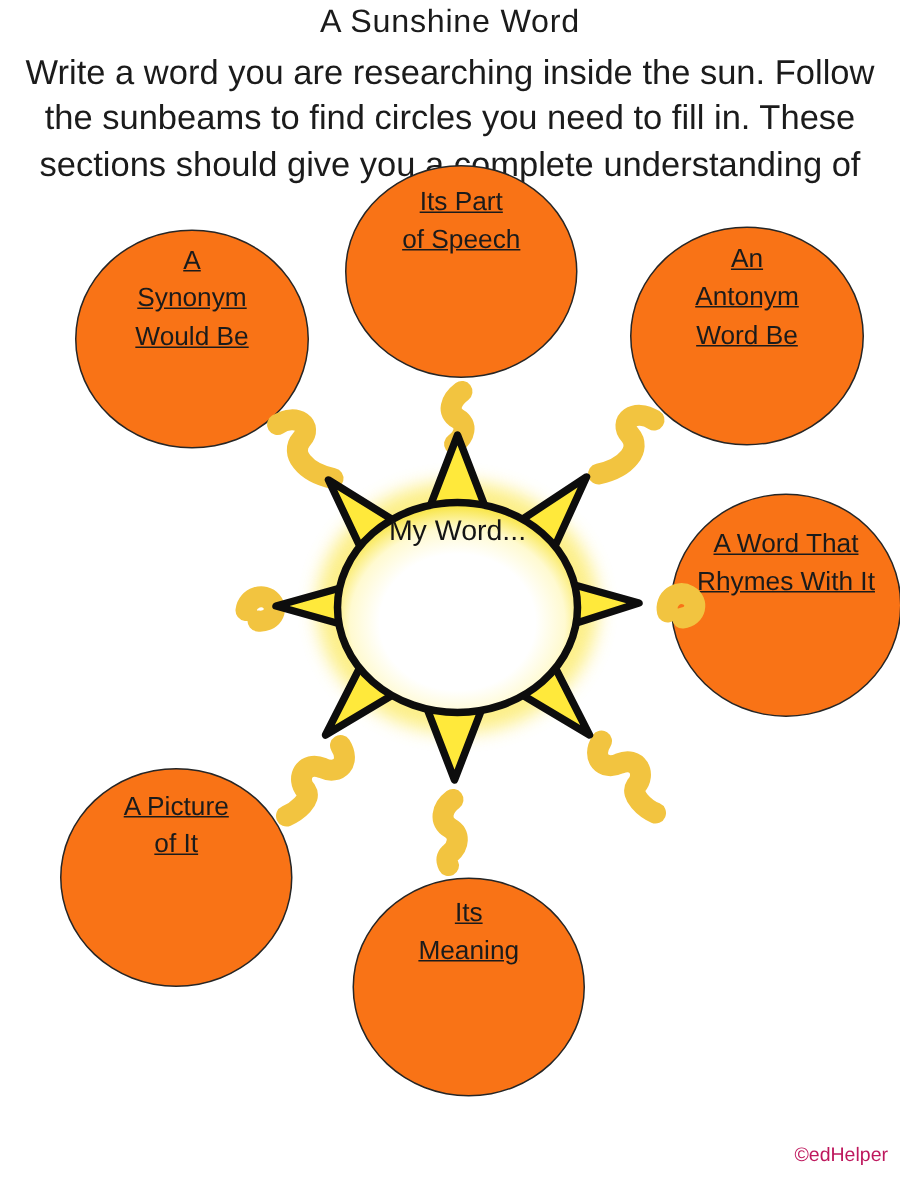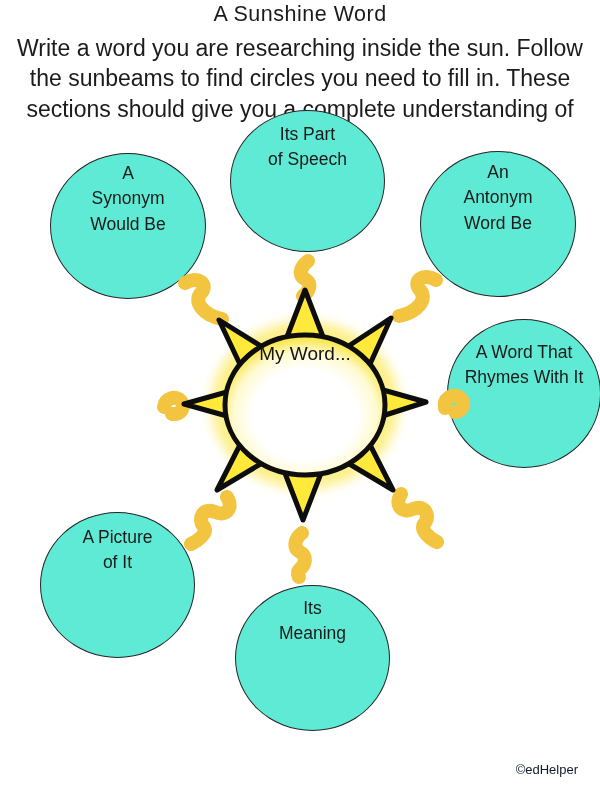--- a/index.html
+++ b/index.html
@@ -26,26 +26,27 @@
     transform: translateX(-50%);
     width: 578px;
     text-align: center;
     font-size: 23px;
     line-height: 1.32;
   }
   .node {
     position: absolute;
     border: 1.6px solid #262626;
     border-radius: 50%;
-    background: #5eead4;
+    background: #f97316;
     box-sizing: border-box;
     display: flex;
     justify-content: center;
     align-items: flex-start;
     z-index: 1;
+    text-decoration: underline;
   }
   .node-label {
     display: block;
     text-align: center;
     font-size: 17.5px;
     line-height: 1.45;
     white-space: pre-line;
     padding-top: var(--pt, 10px);
   }
   .art-overlay {
@@ -71,23 +72,23 @@
   }
   .sun-label-text {
     font-family: "Liberation Sans", sans-serif;
     font-size: 19px;
     fill: #141414;
     text-anchor: middle;
   }
   .footer-credit {
     position: absolute;
     top: 762px;
-    right: 22px;
+    right: 8px;
     font-size: 13px;
-    color: #0f172a;
+    color: #be185d;
   }
 </style>
 </head>
 <body>
 
 <div class="page">
 
   <div class="title">A Sunshine Word</div>
 
   <div class="instructions">Write a word you are researching inside the sun. Follow the sunbeams to find circles you need to fill in. These sections should give you a complete understanding of this word.</div>
@@ -99,21 +100,21 @@
   <div class="node" style="left:50px;top:153px;width:156px;height:146px;">
     <span class="node-label" style="--pt:7px">A
 Synonym
 Would Be</span>
   </div>
   <div class="node" style="left:420px;top:151px;width:156px;height:146px;">
     <span class="node-label" style="--pt:8px">An
 Antonym
 Word Be</span>
   </div>
-  <div class="node" style="left:447px;top:319px;width:154px;height:149px;justify-content:center;">
+  <div class="node" style="left:447px;top:329px;width:154px;height:149px;justify-content:center;">
     <span class="node-label" style="--pt:20px">A Word That
 Rhymes With It</span>
   </div>
   <div class="node" style="left:235px;top:585px;width:155px;height:146px;">
     <span class="node-label" style="--pt:10px">Its
 Meaning</span>
   </div>
   <div class="node" style="left:40px;top:512px;width:155px;height:146px;">
     <span class="node-label" style="--pt:12px">A Picture
 of It</span>

